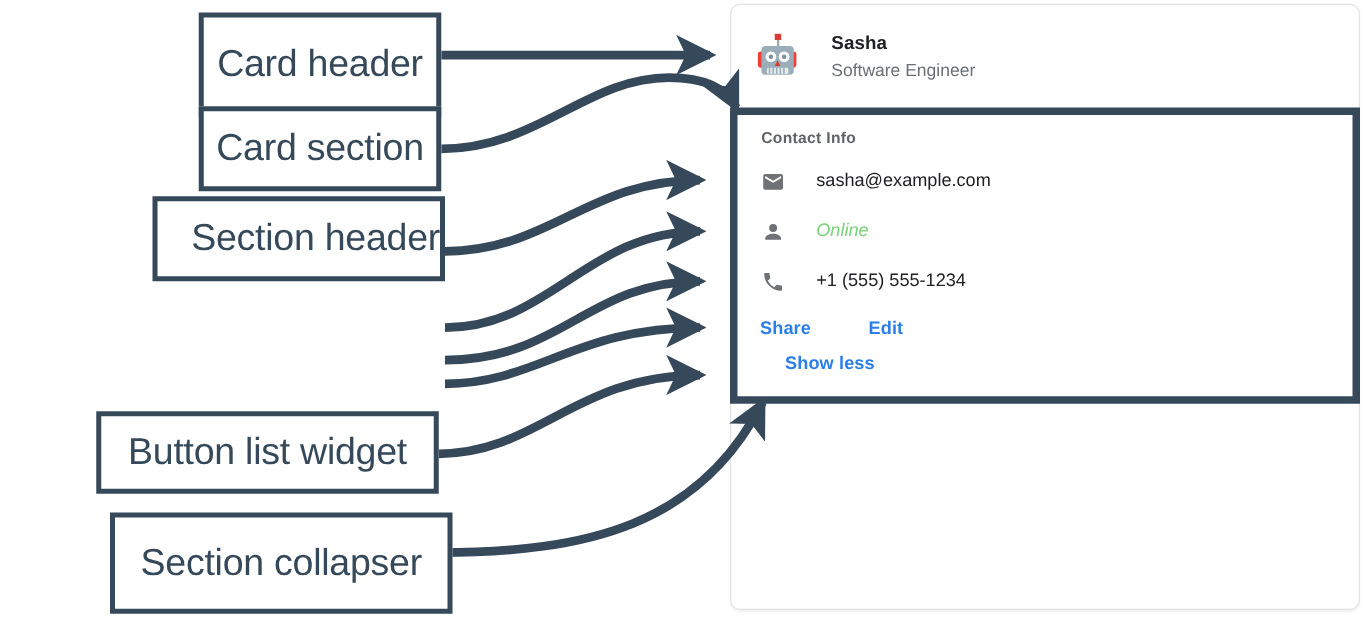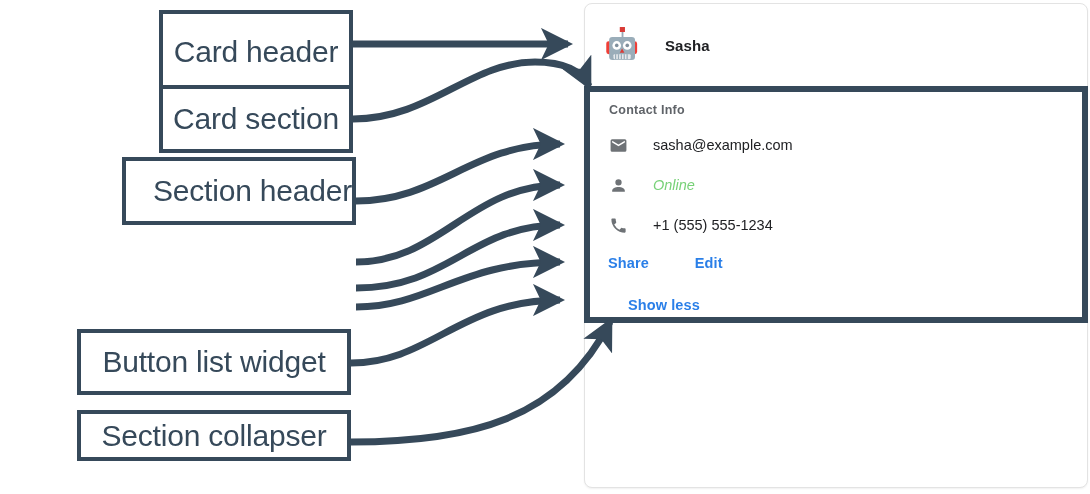--- a/index.html
+++ b/index.html
@@ -217,21 +217,21 @@
 
   <div class="callout" style="left:122px; top:157px; width:234px; height:68px;justify-content:flex-end;">
     <span>Section header</span>
   </div>
 
 
   <div class="callout" style="left:77px; top:329px; width:274px; height:66px;">
     <span>Button list widget</span>
   </div>
 
-  <div class="callout" style="left:77px; top:410px; width:274px; height:51px;">
+  <div class="callout" style="left:88px; top:410px; width:274px; height:81px;">
     <span>Section collapser</span>
   </div>
 
   <div id="card">
     <div class="card-header">
       <div class="avatar">
         <svg viewBox="0 0 48 48" width="46" height="46" xmlns="http://www.w3.org/2000/svg">
           <rect x="21.5" y="8" width="1.9" height="10" fill="#9aa9b5"></rect>
           <rect x="19.6" y="4.2" width="5.4" height="5.2" fill="#d93b36"></rect>
           <rect x="5.5" y="19" width="6.2" height="13.5" rx="2.6" fill="#ef3e36"></rect>
@@ -247,20 +247,21 @@
             <rect x="14.6" y="32.5" width="1.3" height="5.2"></rect>
             <rect x="17.6" y="32.5" width="1.3" height="5.2"></rect>
             <rect x="20.6" y="32.5" width="1.3" height="5.2"></rect>
             <rect x="23.6" y="32.5" width="1.3" height="5.2"></rect>
             <rect x="26.6" y="32.5" width="1.3" height="5.2"></rect>
           </g>
         </svg>
       </div>
       <div class="header-text">
         <div class="header-title">Sasha</div>
+        <div class="header-subtitle">Software Engineer</div>
       </div>
     </div>
   </div>
 
   <div id="section-content">
 
     <div class="section-header">Contact Info</div>
 
     <div class="row" style="top:41px;text-align:center;">
       <span class="row-icon">
@@ -287,20 +288,20 @@
         </svg>
       </span>
       <span class="row-text">+1 (555) 555-1234</span>
     </div>
 
     <div class="btn-row" style="top:163px;">
       <button class="link-btn">Share</button>
       <button class="link-btn">Edit</button>
     </div>
 
-    <div class="btn-row collapser" style="top:191px;margin-top:14px;">
+    <div class="btn-row collapser" style="top:191px;">
       <button class="link-btn">Show less</button>
     </div>
   </div>
 
   <div id="card-section"></div>
 
 </div>
 
 </body></html>

